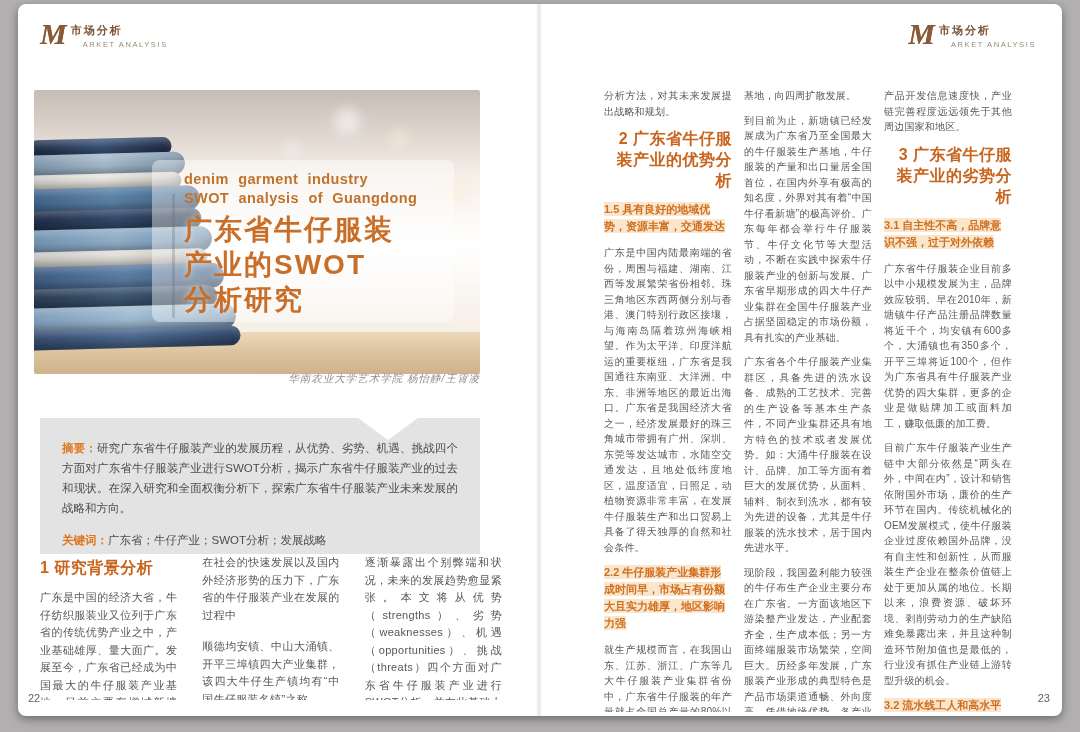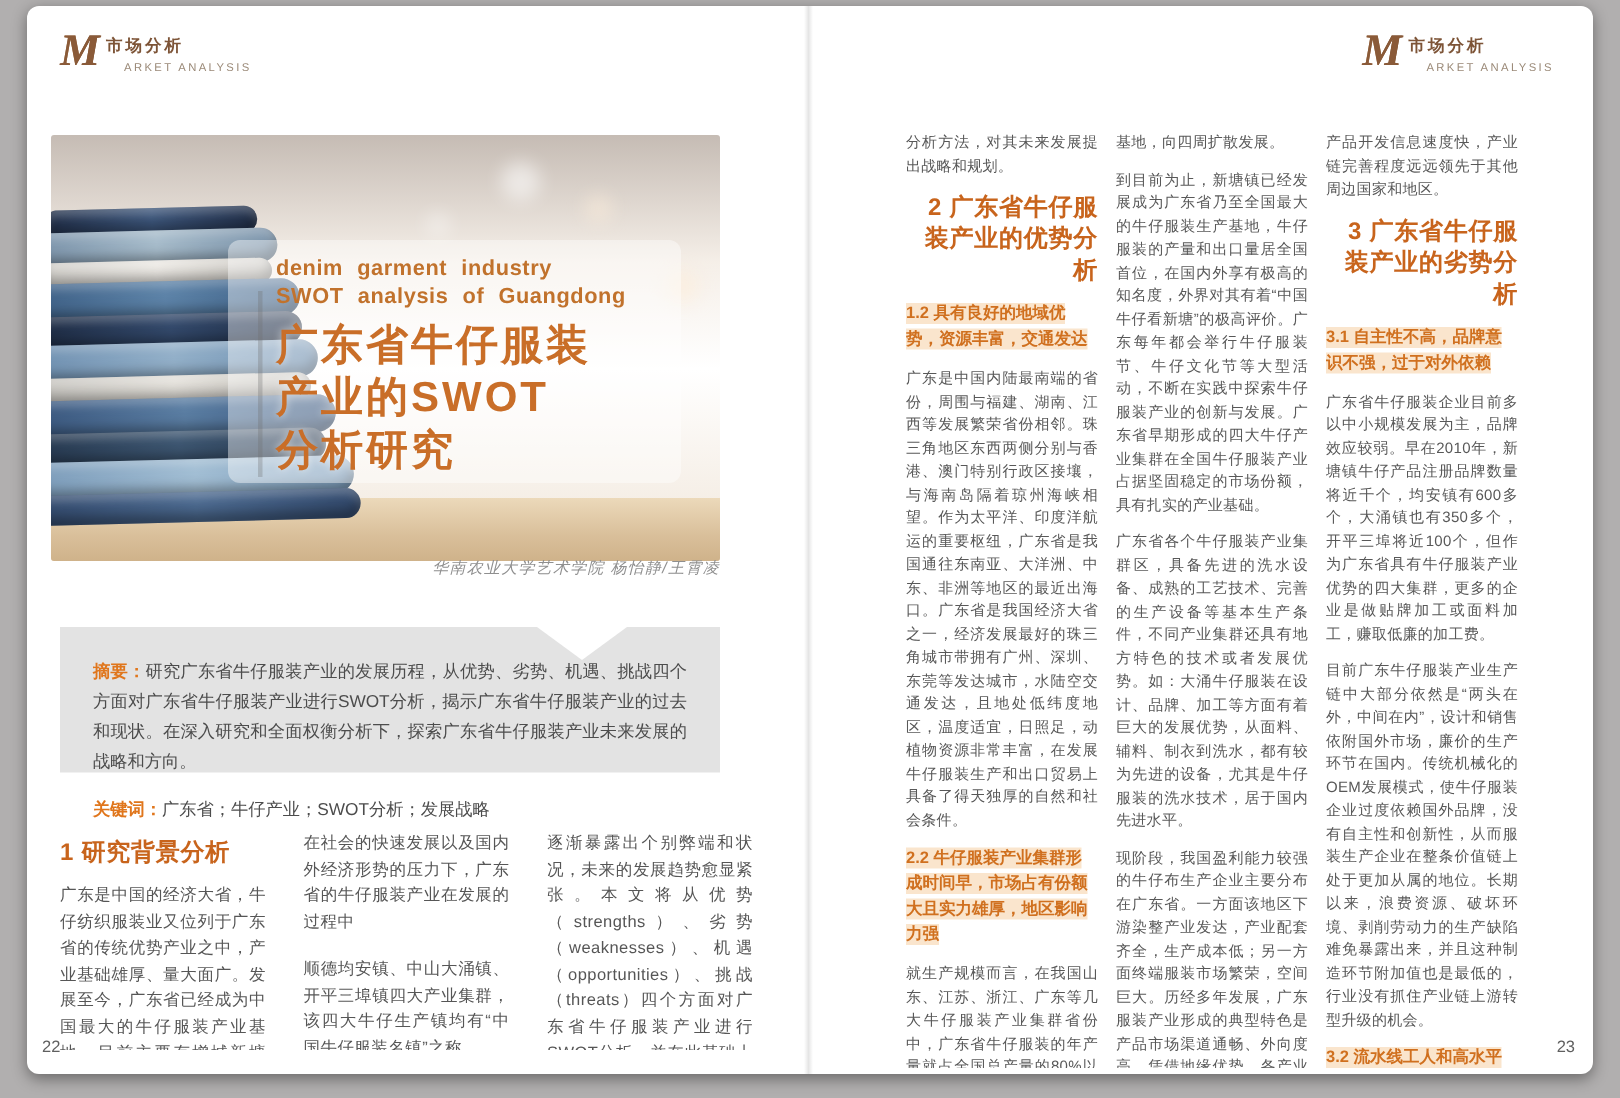--- a/index.html
+++ b/index.html
@@ -44,21 +44,21 @@
   .hero-bar { position:absolute; left:138px; top:104px; width:3px; height:124px; background:rgba(110,110,110,.30); }
   .hero-en { position:absolute; left:150px; top:80px; width:272px; font-size:14.5px; line-height:19px;
              font-weight:bold; color:#c1722c; letter-spacing:.4px; word-spacing:5px; }
   .hero-cn { position:absolute; left:150px; top:122px; font-size:28px; line-height:35px; font-weight:bold;
              color:#c96e28; letter-spacing:2px; text-shadow:0 0 6px rgba(255,255,255,.6); }
 
   .byline { position:absolute; left:16px; top:368px; width:446px; text-align:right;
             font-size:10.5px; color:#8f8f8f; font-style:italic; letter-spacing:1px; }
 
   
-  .abstract { position:absolute; left:22px; top:414px; width:440px; height:97px;
+  .abstract { position:absolute; left:22px; top:414px; width:440px; height:136px;
               background:#e3e3e3; padding:20px 22px 0 22px; }
   .abstract .notch { position:absolute; left:318px; top:0; width:0; height:0;
               border-left:30px solid transparent; border-right:30px solid transparent; border-top:22px solid #ffffff; }
   .abstract p { font-size:11.5px; line-height:20px; color:#4c4c4c; text-align:justify; }
   .abstract .kw { margin-top:12px; }
   .olabel { color:#e0761c; font-weight:bold; }
 
   
   .s1 { position:absolute; left:22px; top:550px; width:462px; display:flex; gap:25px; }
   .s1 .col { width:145px; height:146px; overflow:hidden; }
@@ -152,21 +152,21 @@
     </div>
     <div class="col">
       <p>逐渐暴露出个别弊端和状况，未来的发展趋势愈显紧张。本文将从优势（strengths）、劣势（weaknesses）、机遇（opportunities）、挑战（threats）四个方面对广东省牛仔服装产业进行SWOT分析，并在此基础上运用系统分析的综合</p>
     </div>
   </div>
 
   <div class="rp">
     <div class="col">
       <p>分析方法，对其未来发展提出战略和规划。</p>
       <div class="h2t">2 广东省牛仔服装产业的优势分析</div>
-      <div class="h3t"><span>1.2 具有良好的地域优势，资源丰富，交通发达</span></div>
+      <div class="h3t"><span>1.5 具有良好的地域优势，资源丰富，交通发达</span></div>
       <p>广东是中国内陆最南端的省份，周围与福建、湖南、江西等发展繁荣省份相邻。珠三角地区东西两侧分别与香港、澳门特别行政区接壤，与海南岛隔着琼州海峡相望。作为太平洋、印度洋航运的重要枢纽，广东省是我国通往东南亚、大洋洲、中东、非洲等地区的最近出海口。广东省是我国经济大省之一，经济发展最好的珠三角城市带拥有广州、深圳、东莞等发达城市，水陆空交通发达，且地处低纬度地区，温度适宜，日照足，动植物资源非常丰富，在发展牛仔服装生产和出口贸易上具备了得天独厚的自然和社会条件。</p>
       <div class="h3t"><span>2.2 牛仔服装产业集群形成时间早，市场占有份额大且实力雄厚，地区影响力强</span></div>
       <p>就生产规模而言，在我国山东、江苏、浙江、广东等几大牛仔服装产业集群省份中，广东省牛仔服装的年产量就占全国总产量的80%以上。广东省起步较早的牛仔服装企业主要集中在珠江三角洲地区，2004年左右就形成了以新塘镇、大涌镇、均安镇、三埠镇等为代表的牛仔服装产业集</p>
     </div>
     <div class="col">
       <p>基地，向四周扩散发展。</p>
       <p>到目前为止，新塘镇已经发展成为广东省乃至全国最大的牛仔服装生产基地，牛仔服装的产量和出口量居全国首位，在国内外享有极高的知名度，外界对其有着“中国牛仔看新塘”的极高评价。广东每年都会举行牛仔服装节、牛仔文化节等大型活动，不断在实践中探索牛仔服装产业的创新与发展。广东省早期形成的四大牛仔产业集群在全国牛仔服装产业占据坚固稳定的市场份额，具有扎实的产业基础。</p>
       <p>广东省各个牛仔服装产业集群区，具备先进的洗水设备、成熟的工艺技术、完善的生产设备等基本生产条件，不同产业集群还具有地方特色的技术或者发展优势。如：大涌牛仔服装在设计、品牌、加工等方面有着巨大的发展优势，从面料、辅料、制衣到洗水，都有较为先进的设备，尤其是牛仔服装的洗水技术，居于国内先进水平。</p>
       <p>现阶段，我国盈利能力较强的牛仔布生产企业主要分布在广东省。一方面该地区下游染整产业发达，产业配套齐全，生产成本低；另一方面终端服装市场繁荣，空间巨大。历经多年发展，广东服装产业形成的典型特色是产品市场渠道通畅、外向度高。凭借地缘优势，各产业基地获取</p>
     </div>

